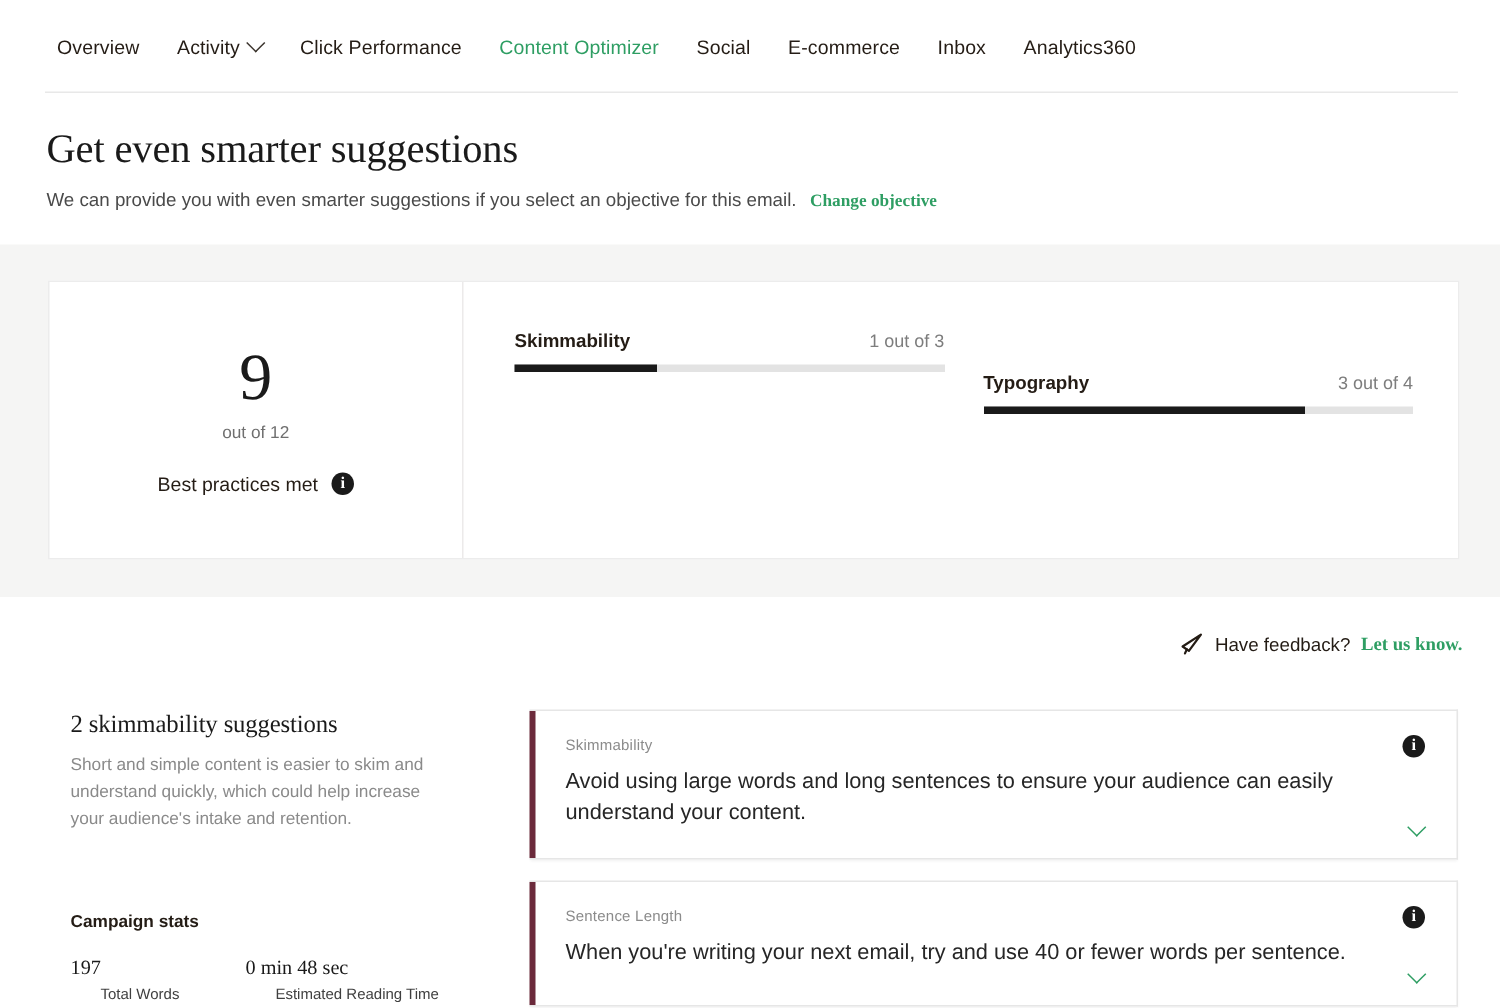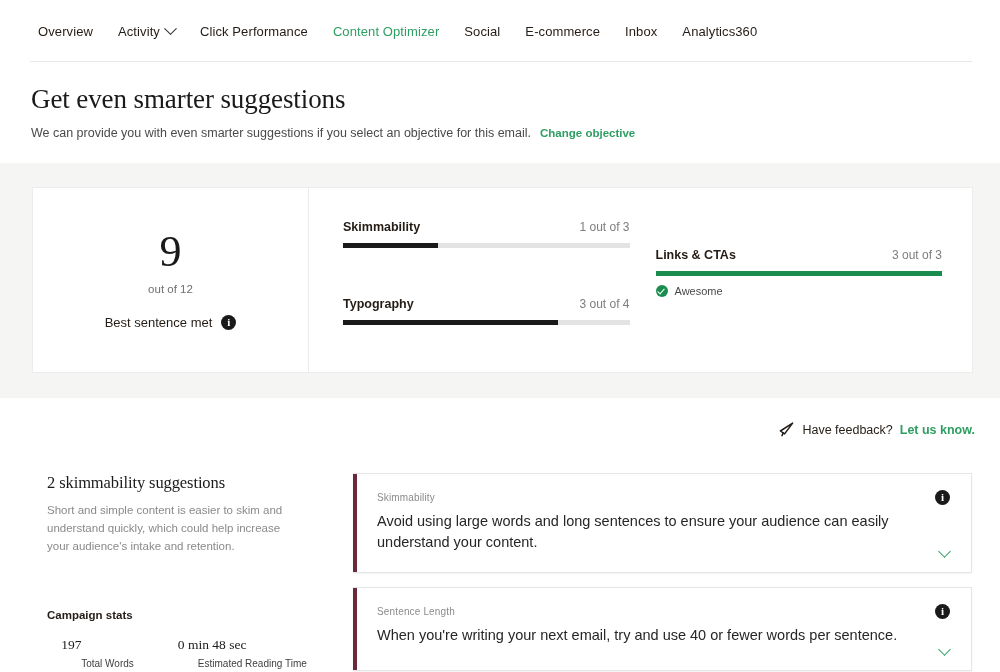--- a/index.html
+++ b/index.html
@@ -63,20 +63,21 @@
     color: #4a4a4a;
     display: flex;
     align-items: baseline;
     gap: 9px;
   }
   .link-green {
     color: #2e9e63;
     font-weight: bold;
     font-size: 11.5px;
     cursor: pointer;
+    font-family: Liberation Serif, serif;
   }
 
   
   .band {
     margin-top: 23px;
     background: #f5f5f4;
     padding: 24px 27px 26px 32px;
     height: 235px;
   }
   .panel {
@@ -229,21 +230,20 @@
   .stats-title {
     margin-top: 54px;
     font-size: 11.5px;
     font-weight: bold;
     color: #241c15;
   }
   .stats-grid {
     margin-top: 16px;
     display: flex;
     gap: 44px;
-    justify-content: center;
   }
   .stat-val {
     font-family: "Liberation Serif", serif;
     font-size: 13.5px;
     color: #1a1a1a;
   }
   .stat-lab {
     margin-top: 5px;
     font-size: 10px;
     color: #3f3f3f;
@@ -343,54 +343,41 @@
   </div>
 </div>
 
 <div class="band">
   <div class="panel">
 
     <div class="score-col">
       <div class="score-num">9</div>
       <div class="score-outof">out of 12</div>
       <div class="score-label-row">
-        <span>Best sentence met</span>
+        <span>Best practices met</span>
         <span class="info-dot">i</span>
       </div>
     </div>
 
     <div class="metrics">
 
       <div class="metric">
         <div class="metric-head">
           <span class="metric-name">Skimmability</span>
           <span class="metric-count">1 out of 3</span>
         </div>
         <div class="bar">
           <span id="bar0" style="width: 33%; background: rgb(26, 26, 26);"></span>
         </div>
       </div>
 
 
       <div class="metric-spacer"></div>
       <div class="metric-spacer"></div>
 
-      <div class="metric">
-        <div class="metric-head">
-          <span class="metric-name">Links &amp; CTAs</span>
-          <span class="metric-count">3 out of 3</span>
-        </div>
-        <div class="bar">
-          <span id="bar2" style="width: 100%; background: rgb(26, 141, 78);"></span>
-        </div>
-        <div class="bar-note">
-          <span class="check"></span>
-          <span>Awesome</span>
-        </div>
-      </div>
 
       <div class="metric">
         <div class="metric-head">
           <span class="metric-name">Typography</span>
           <span class="metric-count">3 out of 4</span>
         </div>
         <div class="bar">
           <span id="bar3" style="width: 75%; background: rgb(26, 26, 26);"></span>
         </div>
       </div>

